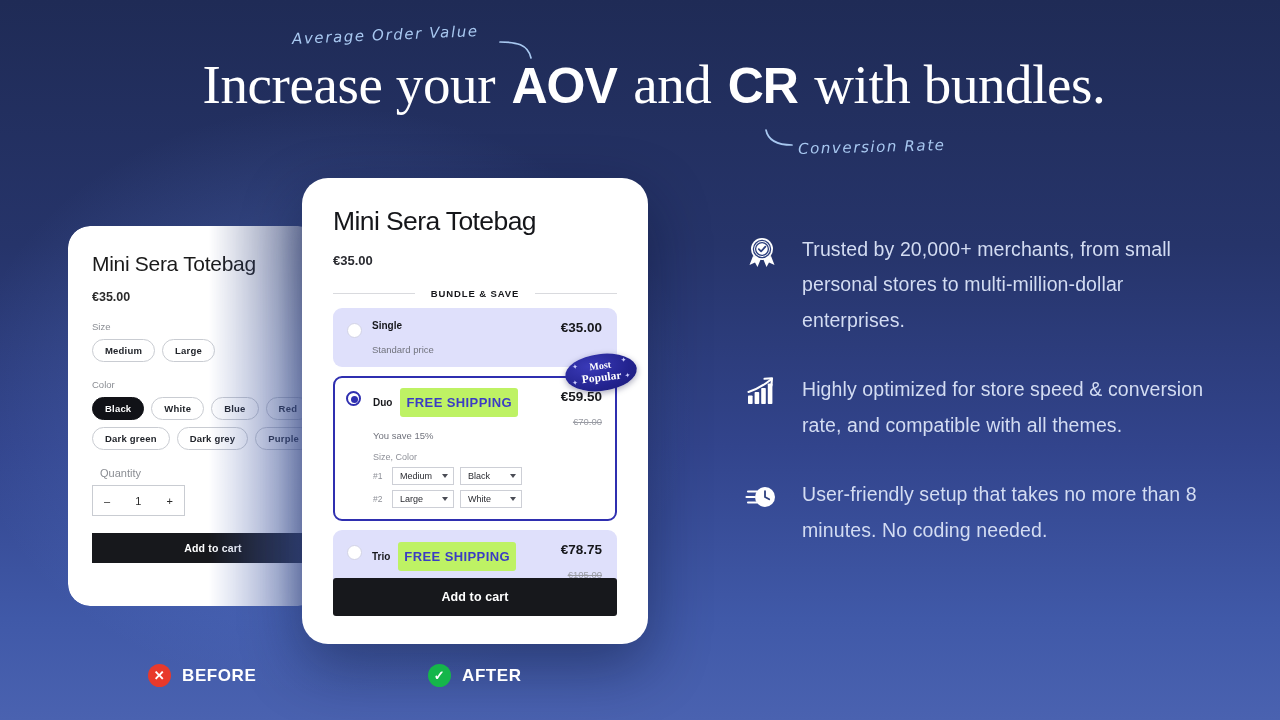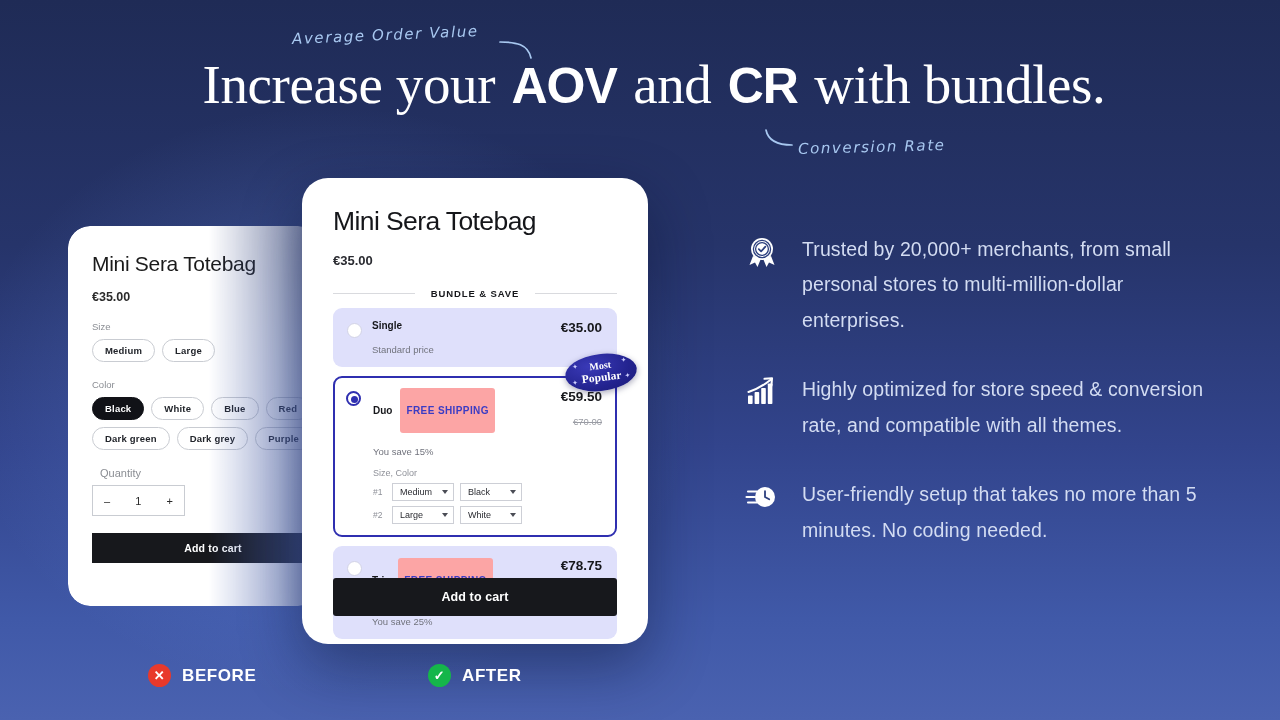--- a/index.html
+++ b/index.html
@@ -174,23 +174,23 @@
   .opt.selected .radio::after {
     content: "";
     position: absolute; left: 2.5px; top: 2.5px;
     width: 7px; height: 7px; border-radius: 50%;
     background: #2f2fb0;
   }
 
   .opt-head { display: flex; align-items: center; gap: 8px; }
   .opt-name { font-size: 10px; font-weight: 700; color: #16171b; }
   .opt-badge {
-    background: #fca5a5; color: #3b3cc4;
-    font-size: 10px; font-weight: 700; letter-spacing: 0.4px;
-    padding: 17px 6px; border-radius: 3px;
+    background: #bef264; color: #3b3cc4;
+    font-size: 13px; font-weight: 700; letter-spacing: 0.4px;
+    padding: 7px 6px; border-radius: 3px;
   }
   .opt-sub { margin-top: 13px; font-size: 9.5px; color: #71737d; }
   .opt-prices {
     position: absolute; right: 14px; top: 11px; text-align: right;
   }
   .opt.selected .opt-prices { right: 13px; top: 11px; }
   .opt-price { font-size: 13.5px; font-weight: 700; color: #16171b; }
   .opt-compare {
     margin-top: 12px; font-size: 9.5px; color: #9a9ca4;
     text-decoration: line-through;
@@ -449,21 +449,21 @@
     <div class="feat">
       <div class="feat-icon">
         <svg width="34" height="34" viewBox="0 0 34 34" fill="none">
           <circle cx="20" cy="17" r="10" fill="#ffffff"></circle>
           <path d="M20 11.2 L20 17 L24.2 19.3" stroke="#2c3f7e" stroke-width="1.8" stroke-linecap="round" fill="none"></path>
           <path d="M3 11.5 H 12" stroke="#ffffff" stroke-width="2.1" stroke-linecap="round"></path>
           <path d="M1.5 17 H 9.5" stroke="#ffffff" stroke-width="2.1" stroke-linecap="round"></path>
           <path d="M3 22.5 H 12" stroke="#ffffff" stroke-width="2.1" stroke-linecap="round"></path>
         </svg>
       </div>
-      <div class="feat-text">User-friendly setup that takes no more than 5 minutes. No coding needed.</div>
+      <div class="feat-text">User-friendly setup that takes no more than 8 minutes. No coding needed.</div>
     </div>
   </div>
 
   <div class="ba-label" id="label-before">
     <span class="ba-dot red">✕</span>
     <span>BEFORE</span>
   </div>
   <div class="ba-label" id="label-after">
     <span class="ba-dot green">✓</span>
     <span>AFTER</span>

